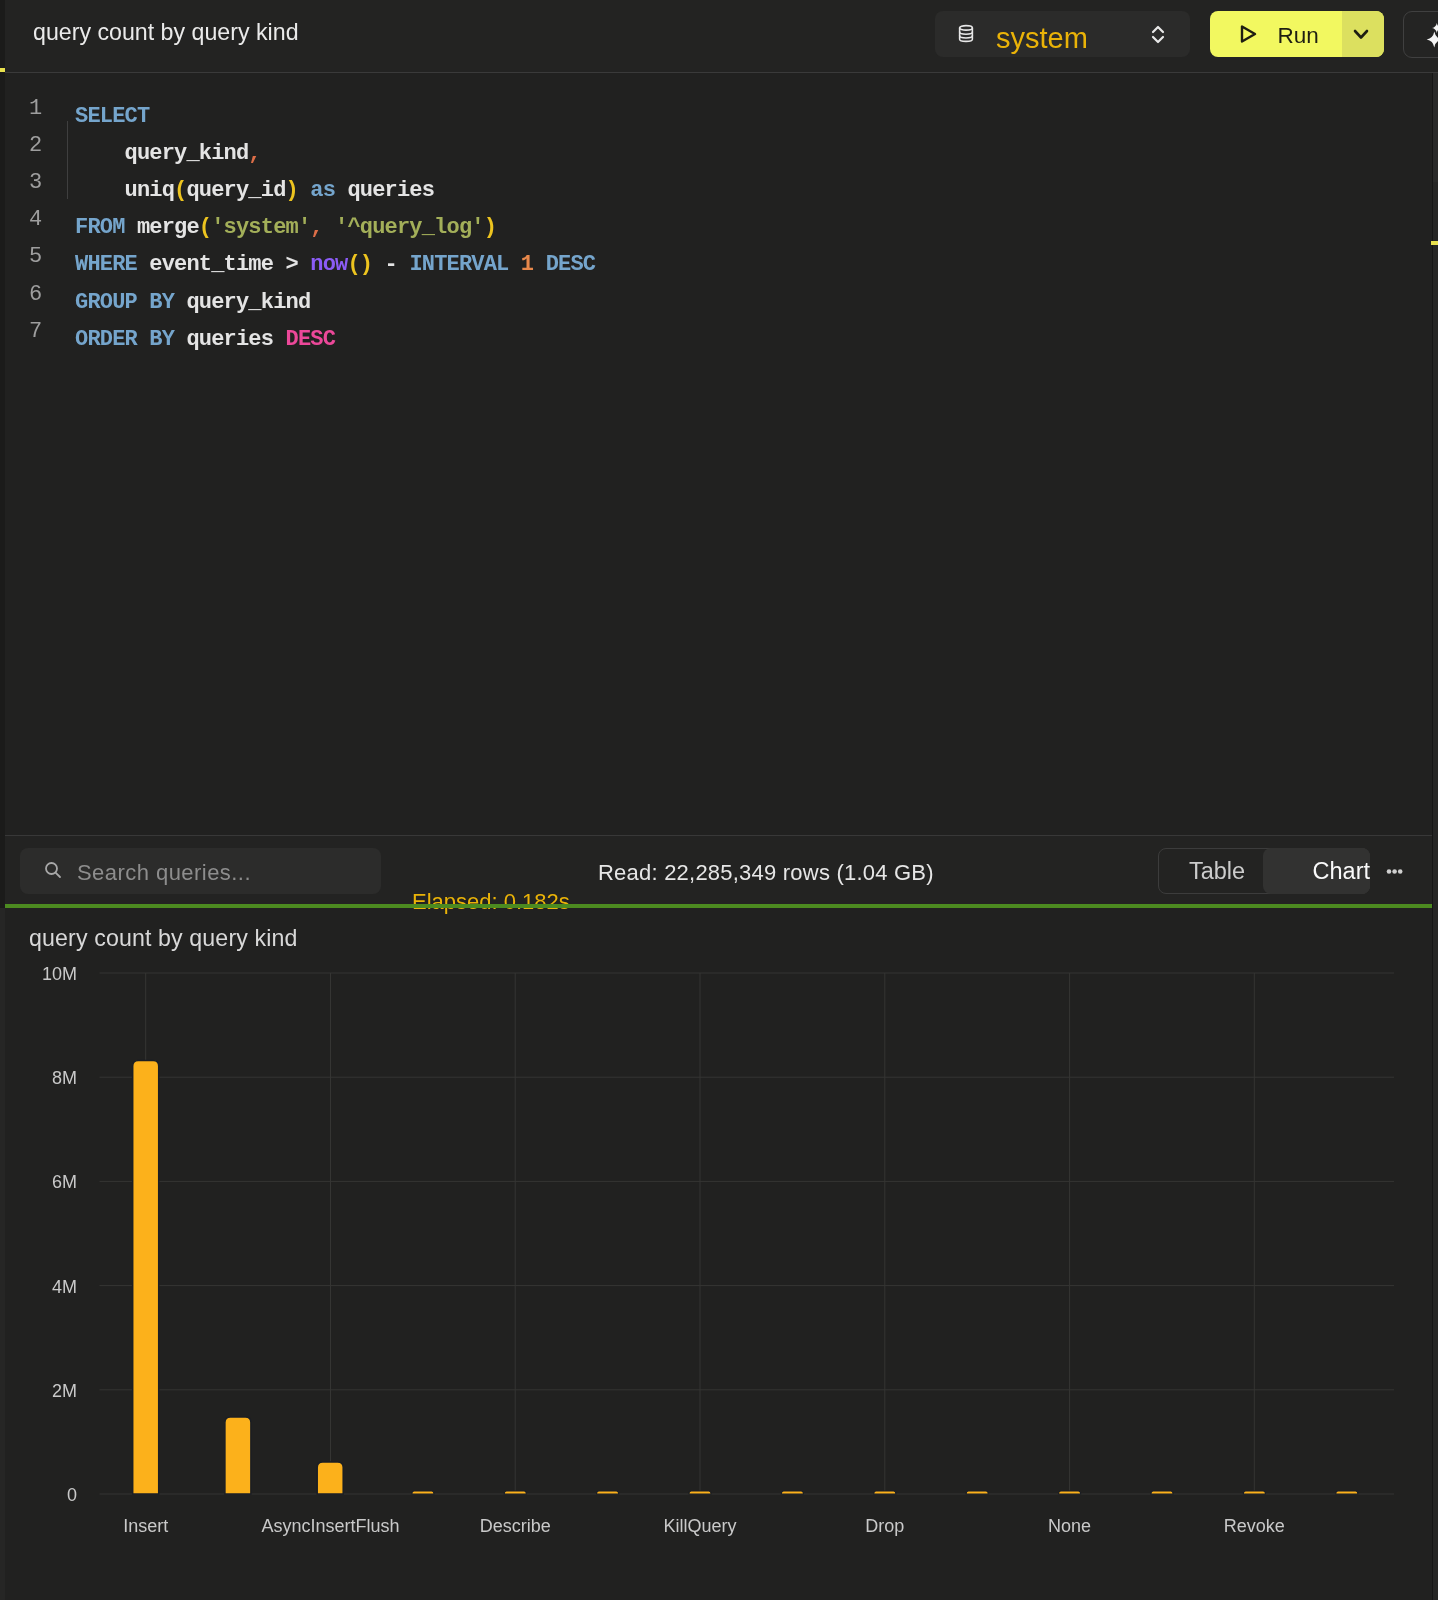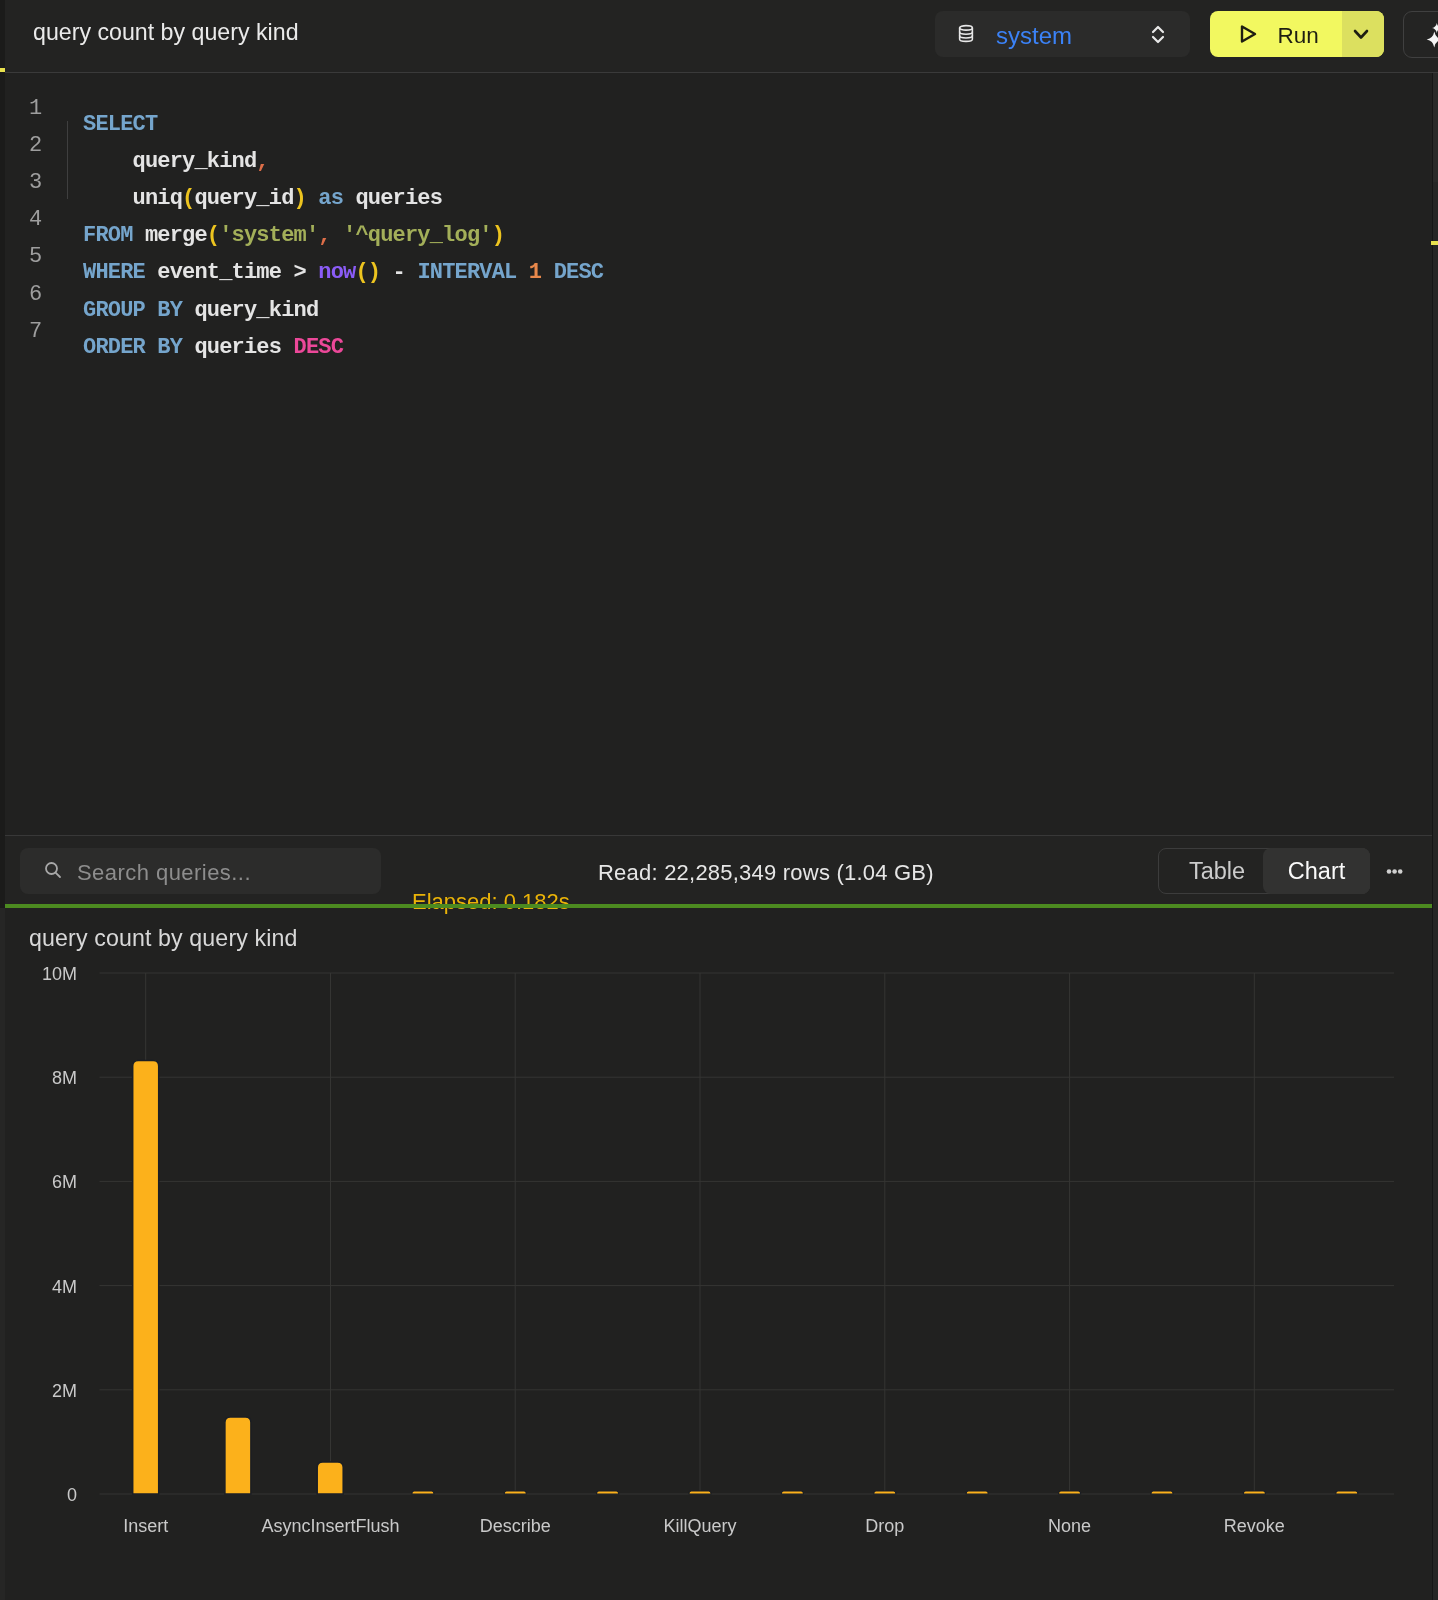--- a/index.html
+++ b/index.html
@@ -14,21 +14,21 @@
 <div class="abs" style="left:0;top:0;width:1438px;height:72px;background:#232322;border-bottom:1px solid #3a3a3a;"></div>
 <div class="abs" style="left:33px;top:21.4px;font-size:23.2px;line-height:1;color:#eaeaea;">query count by query kind</div>
 
 <div class="abs" style="left:935px;top:11px;width:255px;height:46px;background:#2b2b2a;border-radius:8px;"></div>
 <svg class="abs" style="left:957px;top:24px" width="18" height="19" viewBox="0 0 24 24" fill="none" stroke="#e8e8e8" stroke-width="2.1" stroke-linecap="round">
   <ellipse cx="12" cy="4.5" rx="8.5" ry="3"></ellipse>
   <path d="M3.5 4.5v15c0 1.66 3.8 3 8.5 3s8.5-1.34 8.5-3v-15"></path>
   <path d="M3.5 10c0 1.66 3.8 3 8.5 3s8.5-1.34 8.5-3"></path>
   <path d="M3.5 15c0 1.66 3.8 3 8.5 3s8.5-1.34 8.5-3"></path>
 </svg>
-<div class="abs" style="left:996px;top:24.3px;font-size:24px;line-height:1;color:#3b82f6;">system</div>
+<div class="abs" style="left:996px;top:24.3px;font-size:29px;line-height:1;color:#eab308;">system</div>
 <svg class="abs" style="left:1148px;top:25px" width="20" height="19" viewBox="0 0 20 19" fill="none" stroke="#e8e8e8" stroke-width="2.2" stroke-linecap="round" stroke-linejoin="round">
   <path d="M5 7l5-5 5 5"></path>
   <path d="M5 12l5 5 5-5"></path>
 </svg>
 
 <div class="abs" style="left:1210px;top:11px;width:174px;height:46px;background:#f2f860;border-radius:8px;"></div>
 <div class="abs" style="left:1342px;top:11px;width:42px;height:46px;background:#dce05f;border-radius:0 8px 8px 0;"></div>
 <svg class="abs" style="left:1237px;top:23px" width="22" height="22" viewBox="0 0 22 22" fill="none" stroke="#1e1e12" stroke-width="2.4" stroke-linejoin="round">
   <path d="M5 3.5 V18.5 L18 11 Z"></path>
 </svg>
@@ -40,42 +40,42 @@
 <div class="abs" style="left:1403px;top:11px;width:45px;height:47px;background:#242423;border:1.5px solid #404040;border-radius:9px;box-sizing:border-box;"></div>
 <svg class="abs" style="left:1421px;top:20px" width="17" height="40" viewBox="0 0 17 40" fill="#f5f5f5">
   <path d="M13.3 11.5 Q14.5 18.3 20.9 19.5 Q14.5 20.7 13.3 27.5 Q12.1 20.7 5.7 19.5 Q12.1 18.3 13.3 11.5 Z"></path>
   <path d="M15.8 3 Q16.6 7.2 20.5 8 Q16.6 8.8 15.8 13 Q15 8.8 11.1 8 Q15 7.2 15.8 3 Z"></path>
 </svg>
 
 <div class="abs mono" id="lnums" style="left:0;top:89.5px;width:41.5px;line-height:37.2px;font-size:22px;letter-spacing:-0.82px;color:#9e9e9e;text-align:right;">
 1<br>2<br>3<br>4<br>5<br>6<br>7
 </div>
 <div class="abs" style="left:67px;top:121px;width:1px;height:78px;background:#3f3f3f;"></div>
-<pre class="abs mono" id="code" style="left:67px;top:89.5px;margin:16px;line-height:37.2px;font-size:22px;letter-spacing:-0.82px;font-weight:bold;color:#e4e4e4;"><span style="color:#75a5cc">SELECT</span>
+<pre class="abs mono" id="code" style="left:67px;top:89.5px;margin:8px;line-height:37.2px;font-size:22px;letter-spacing:-0.82px;font-weight:bold;color:#e4e4e4;"><span style="color:#75a5cc">SELECT</span>
     query_kind<span style="color:#dd6e48">,</span>
     uniq<span style="color:#edc41f">(</span>query_id<span style="color:#edc41f">)</span> <span style="color:#75a5cc">as</span> queries
 <span style="color:#75a5cc">FROM</span> merge<span style="color:#edc41f">(</span><span style="color:#a3af59">'system'</span><span style="color:#dd6e48">,</span> <span style="color:#a3af59">'^query_log'</span><span style="color:#edc41f">)</span>
 <span style="color:#75a5cc">WHERE</span> event_time <span style="color:#e4e4e4">&gt;</span> <span style="color:#8b5cf6">now</span><span style="color:#edc41f">()</span> <span style="color:#e4e4e4">-</span> <span style="color:#75a5cc">INTERVAL</span> <span style="color:#e8884b">1</span> <span style="color:#75a5cc">DESC</span>
 <span style="color:#75a5cc">GROUP</span> <span style="color:#75a5cc">BY</span> query_kind
 <span style="color:#75a5cc">ORDER</span> <span style="color:#75a5cc">BY</span> queries <span style="color:#ec4899">DESC</span></pre>
 
 <div class="abs" style="left:0;top:835px;width:1438px;height:69px;background:#232322;border-top:1px solid #383838;"></div>
 <div class="abs" style="left:20px;top:848px;width:361px;height:46px;background:#2c2c2b;border-radius:8px;"></div>
 <svg class="abs" style="left:44px;top:861px" width="18" height="18" viewBox="0 0 18 18" fill="none" stroke="#a8a8a8" stroke-width="1.8" stroke-linecap="round">
   <circle cx="7.5" cy="7.5" r="5.5"></circle>
   <path d="M11.8 11.8 L16 16"></path>
 </svg>
 <div class="abs" style="left:77px;top:862.2px;font-size:22px;letter-spacing:0.45px;line-height:1;color:#8d8d8d;">Search queries...</div>
 <div class="abs" style="left:412px;top:891px;font-size:22px;line-height:1;color:#eab308;">Elapsed: 0.182s</div>
 <div class="abs" style="left:598px;top:862.2px;font-size:22px;letter-spacing:0.22px;line-height:1;color:#e6e6e6;">Read: 22,285,349 rows (1.04 GB)</div>
 
 <div class="abs" style="left:1158px;top:848px;width:212px;height:46px;border:1px solid #3c3c3c;border-radius:8px;box-sizing:border-box;"></div>
 <div class="abs" style="left:1263px;top:848px;width:107px;height:46px;background:#323231;border-radius:8px;"></div>
 <div class="abs" style="left:1158px;top:859.5px;width:118px;text-align:center;font-size:23.5px;line-height:1;color:#cccccc;">Table</div>
-<div class="abs" style="left:1263px;top:859.5px;width:107px;text-align:center;font-size:23.5px;line-height:1;font-weight:500;color:#fafafa;">Chart</div>
+<div class="abs" style="left:1263px;top:859.5px;width:107px;text-align:right;font-size:23.5px;line-height:1;font-weight:500;color:#fafafa;">Chart</div>
 <svg class="abs" style="left:1384px;top:866px" width="22" height="11" viewBox="0 0 22 11" fill="#cfcfcf">
   <circle cx="5" cy="5.5" r="2.3"></circle>
     <circle cx="10.6" cy="5.5" r="2.3"></circle>
     <circle cx="16.2" cy="5.5" r="2.3"></circle>
 </svg>
 
 <div class="abs" style="left:0;top:904px;width:1432px;height:4px;background:#4c8a20;"></div>
 
 <div class="abs" style="left:29px;top:926.9px;font-size:23.2px;letter-spacing:0.12px;line-height:1;color:#d8d8d8;">query count by query kind</div>
 <svg class="abs" style="left:0;top:908px" width="1438" height="692" viewBox="0 0 1438 692">

